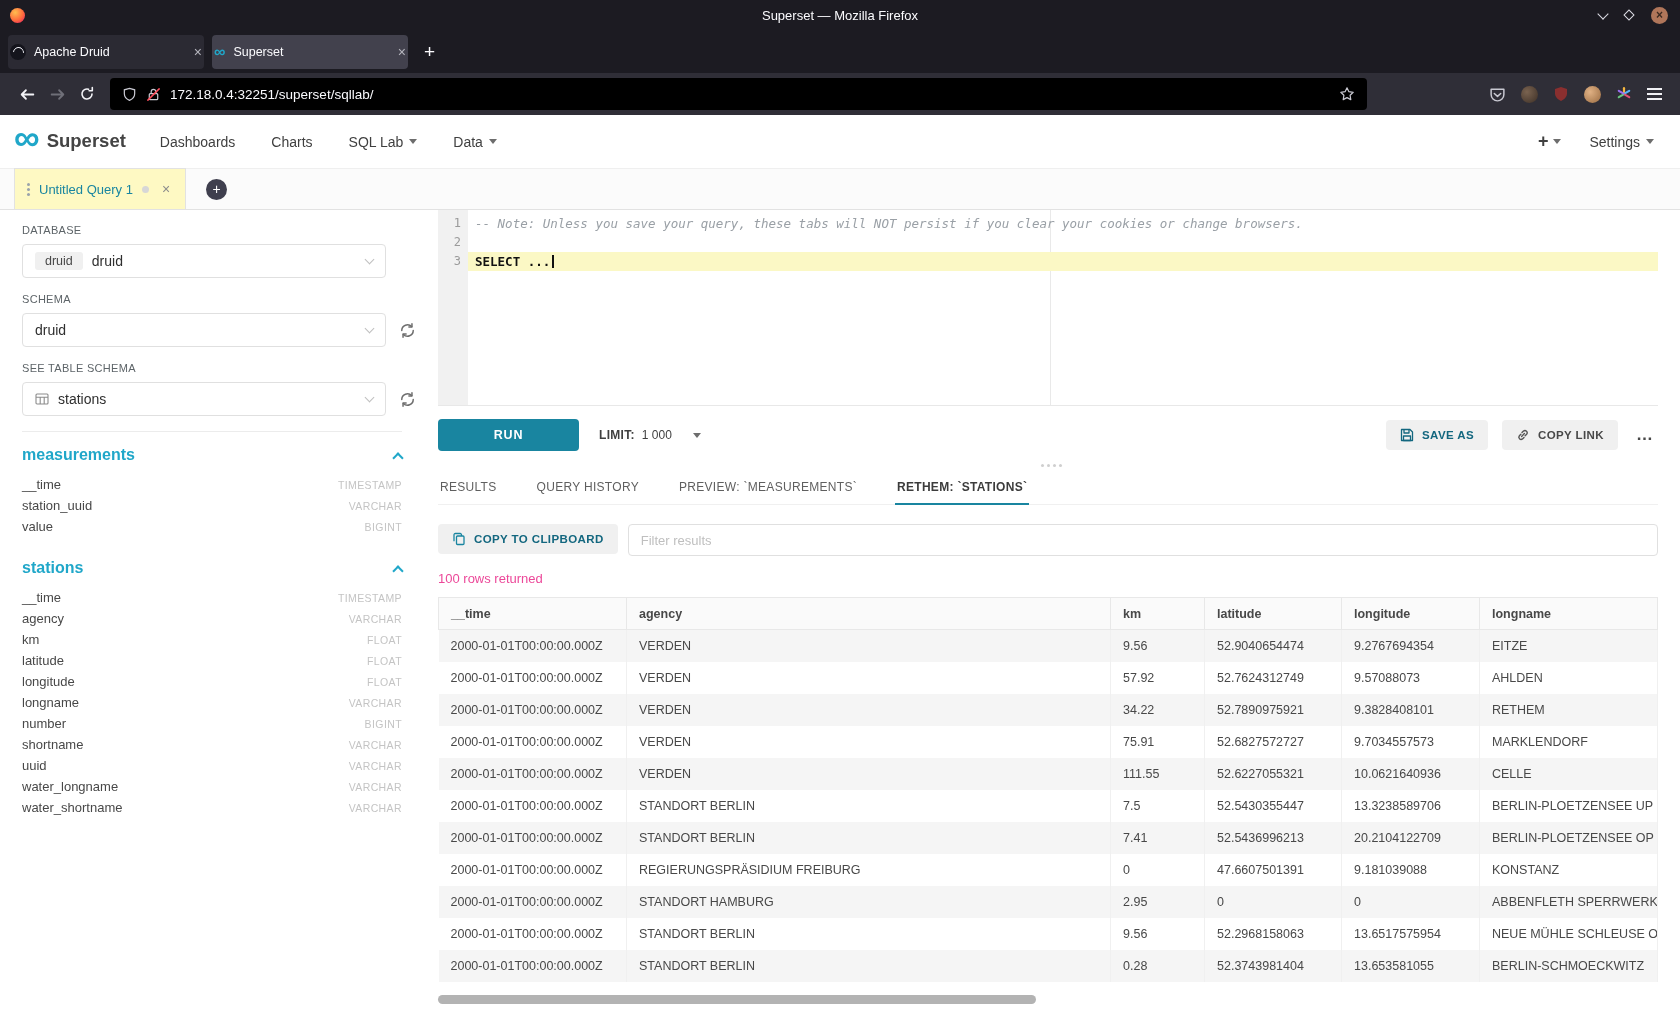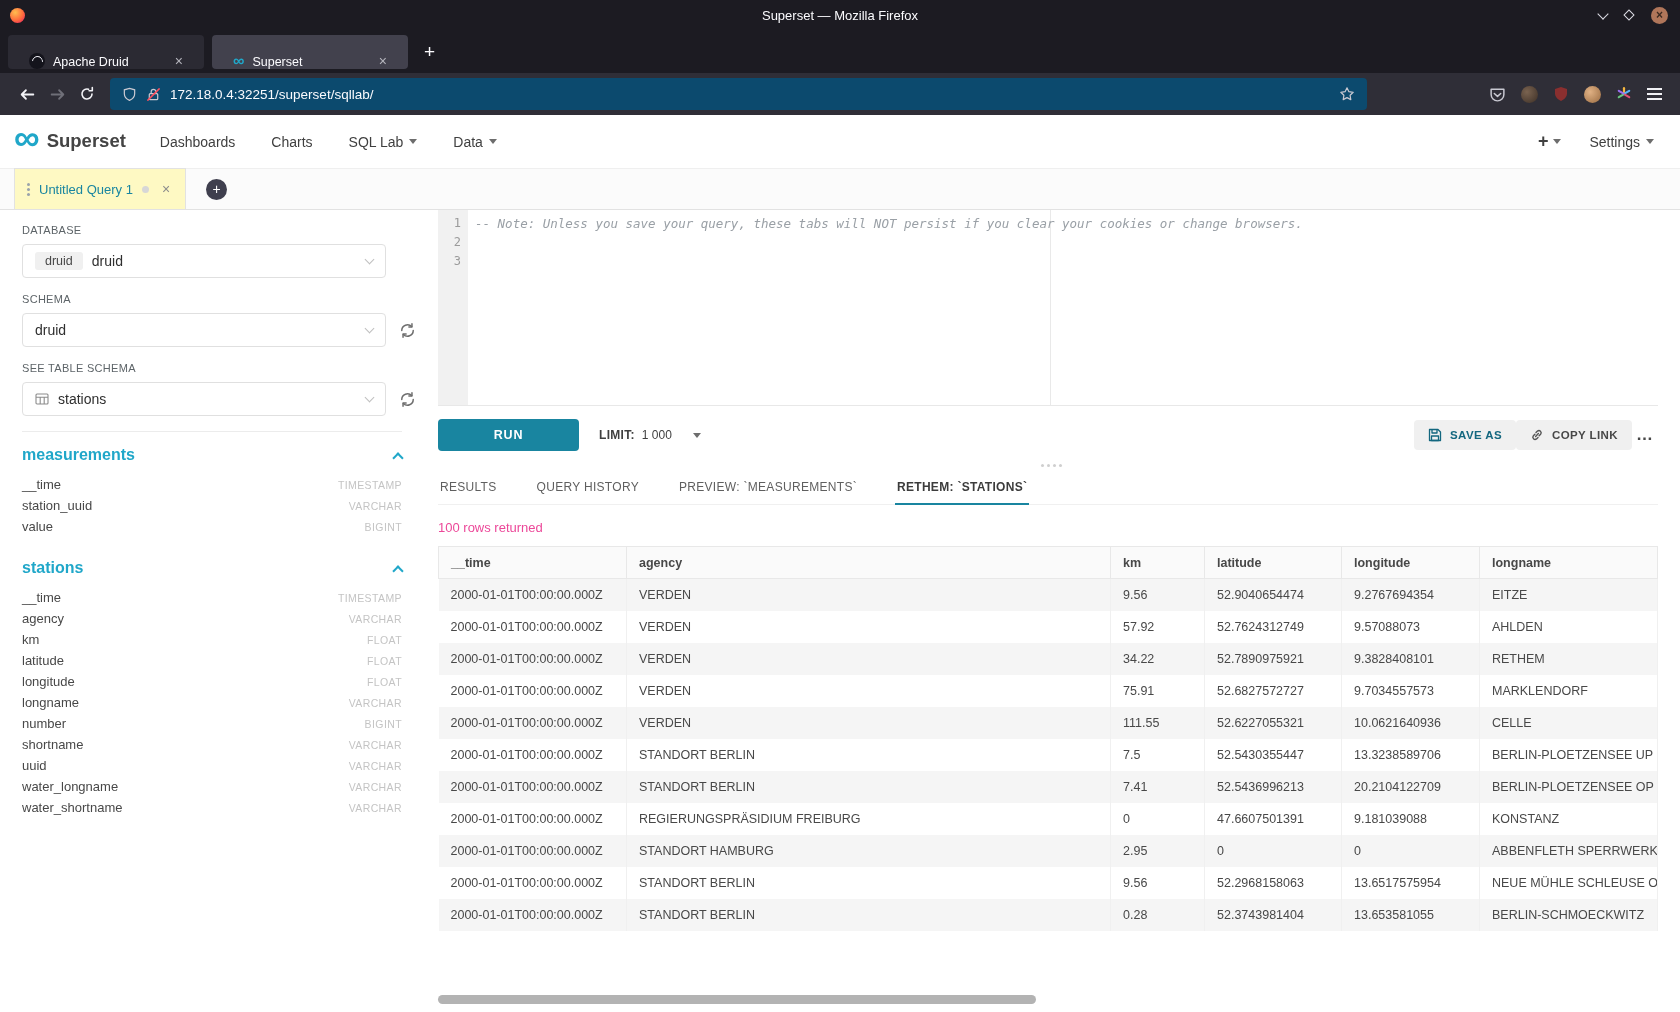--- a/index.html
+++ b/index.html
@@ -11,31 +11,31 @@
   .titlebar { height:30px; background:#1c1b22; display:flex; align-items:center; position:relative; flex:none; }
   .ff-dot { width:15px;height:15px;border-radius:50%; margin-left:10px; z-index:2;
             background:radial-gradient(circle at 35% 30%, #ffbd4f 0%, #ff6a3d 55%, #e3156c 100%); }
   .win-title { position:absolute; left:0; right:0; text-align:center; color:#fbfbfe; font-size:13px; }
   .win-controls { margin-left:auto; display:flex; align-items:center; gap:18px; padding-right:12px; z-index:2; }
   .wc-chev { width:8px;height:8px;border-right:1.6px solid #dcdce4;border-bottom:1.6px solid #dcdce4; transform:rotate(45deg); margin-top:-3px; }
   .wc-diamond { width:8px;height:8px;border:1.4px solid #dcdce4; transform:rotate(45deg); }
   .wc-close { width:17px;height:17px;border-radius:50%;background:#b0765a;color:#3c2a20;font-size:12px;line-height:16px;text-align:center;font-weight:bold; }
 
   .tabbar { height:43px; background:#1c1b22; display:flex; align-items:center; padding:0 8px; gap:8px; flex:none; }
-  .btab { width:196px; height:34px; border-radius:4px; background:#2b2a33; display:flex; align-items:flex-end; gap:8px; padding:0 21px; color:#fbfbfe; font-size:12.5px; }
+  .btab { width:196px; height:34px; border-radius:4px; background:#2b2a33; display:flex; align-items:center; gap:8px; padding:0 2px; color:#fbfbfe; font-size:12.5px; }
   .btab.active { background:#42414d; }
   .btab .tclose { margin-left:auto; color:#b6b6be; font-size:14px; }
   .druid-fav { width:16px;height:16px;border-radius:50%;background:#14141c; position:relative; flex:none; }
   .druid-fav::after { content:""; position:absolute; left:3px; top:3px; width:9px; height:9px; border:1.5px solid #e8e8ee; border-radius:50%; border-left-color:transparent; border-bottom-color:transparent; transform:rotate(-40deg);}
   .ss-fav { color:var(--accent,#20a7c9); font-size:16px; font-weight:bold; line-height:1; }
   .newtab { color:#fbfbfe; font-size:19px; padding:0 8px; }
 
   .urlrow { height:42px; background:#2f2e37; display:flex; align-items:center; padding:0 12px; flex:none; }
   .nav-ic { width:30px;height:30px;display:flex;align-items:center;justify-content:center; flex:none; }
-  .url-field { flex:1; height:32px; background:#0c4a6e; border-radius:4px; display:flex; align-items:center; gap:9px; padding:0 12px; margin:0 8px; margin-right:122px; min-width:0; }
+  .url-field { flex:1; height:32px; background:#000000; border-radius:4px; display:flex; align-items:center; gap:9px; padding:0 12px; margin:0 8px; margin-right:122px; min-width:0; }
   .url-input { flex:1; background:transparent; border:none; outline:none; color:#fbfbfe; font-size:13.5px; font-family:"Liberation Sans",sans-serif; }
   .right-ics { display:flex; align-items:center; gap:15px; padding-right:6px; }
   .avatar { width:17px;height:17px;border-radius:50%; }
   .avatar.a1 { background:radial-gradient(circle at 35% 35%, #7a6350, #3c2f26); }
   .avatar.a2 { background:radial-gradient(circle at 35% 35%, #e0b184, #9a6c42); }
   .hamburger { display:flex; flex-direction:column; gap:3px; }
   .hamburger i { width:15px; height:1.8px; background:#f0f0f4; display:block; }
 
   
   .ssnav { height:53px; background:#fff; display:flex; align-items:center; padding:0 26px 0 14px; flex:none; }
@@ -84,21 +84,21 @@
   .cline.comment { color:#9aa0a6; font-style:italic; }
   .cline.active-line { background:var(--active-line,#fbf8c5); font-weight:bold; color:#111; }
   .cursor { display:inline-block; width:1.5px; height:13px; background:#111; vertical-align:-2px; margin-left:2px; }
   .print-margin { position:absolute; top:0; bottom:0; left:582px; width:1px; background:#e9e9e9; z-index:0; }
 
   .run-row { display:flex; align-items:center; padding:13px 0 9px; flex:none; }
   .run-btn { width:141px; height:32px; background:var(--primary-dark,#1985a0); color:#fff; border:none; border-radius:4px; font-size:12.5px; font-weight:700; letter-spacing:.8px; font-family:inherit; }
   .limit { display:flex; align-items:center; gap:7px; margin-left:20px; font-size:12px; color:#3f3f3f; }
   .limit .lab { font-weight:700; letter-spacing:.3px; }
   .limit .caret { margin-left:14px; }
-  .run-right { margin-left:auto; display:flex; align-items:center; }
+  .run-right { margin-left:auto; display:flex; align-items:center; gap:14px; }
   .gray-btn { height:30px; background:#f0f0f0; border:none; border-radius:4px; padding:0 14px; display:flex; align-items:center; gap:8px; font-size:11.5px; font-weight:700; letter-spacing:.4px; font-family:inherit; }
   .save-btn { color:#13677f; }
   .copylink-btn { color:#484848; }
   .more-btn { background:none; border:none; color:#484848; font-size:17px; font-weight:700; letter-spacing:1px; padding:0 4px; font-family:inherit; }
 
   .pane-handle { height:10px; display:flex; justify-content:center; align-items:center; flex:none; }
   .hdots { width:3px;height:3px;border-radius:50%;background:#cfcfcf; box-shadow:6px 0 0 #cfcfcf, 12px 0 0 #cfcfcf, -6px 0 0 #cfcfcf; }
 
   .res-tabs { display:flex; gap:36px; border-bottom:1px solid #f0f0f0; flex:none; }
   .res-tab { padding:10px 2px 9px; font-size:12px; letter-spacing:.3px; color:#5f5f5f; }
@@ -399,20 +399,21 @@
       <div class="editor-wrap">
         <div class="gutter">
           <div>1</div>
           <div>2</div>
           <div>3</div>
         </div>
         <div class="code">
           <div class="print-margin"></div>
           <div class="cline comment">-- Note: Unless you save your query, these tabs will NOT persist if you clear your cookies or change browsers.</div>
           <div class="cline"></div>
+          <div class="cline active-line"><span>SELECT ...</span><span class="cursor"></span></div>
         </div>
       </div>
 
       <div class="run-row">
         <button class="run-btn">RUN</button>
         <div class="limit">
           <span class="lab">LIMIT:</span>
           <span>1 000</span>
           <span class="caret"></span>
         </div>
@@ -442,20 +443,30 @@
         </div>
 
       <div class="res-tabs">
 
       <div class="res-tab">RESULTS</div>
           <div class="res-tab">QUERY HISTORY</div>
           <div class="res-tab">PREVIEW: `MEASUREMENTS`</div>
           <div class="res-tab active">RETHEM: `STATIONS`</div>
         </div>
 
+      <div class="res-controls">
+        <button class="gray-btn copy-btn">
+          <svg width="14" height="14" viewBox="0 0 14 14" fill="none" stroke="#1985a0" stroke-width="1.3" stroke-linejoin="round">
+              <rect x="4.5" y="4" width="7.5" height="8.5" rx="1"></rect>
+              <path d="M9.5 4V2.8A1.3 1.3 0 0 0 8.2 1.5H3.3A1.3 1.3 0 0 0 2 2.8v6.4"></path>
+            </svg>
+          <span>COPY TO CLIPBOARD</span>
+        </button>
+        <input class="filter-input" placeholder="Filter results" style="">
+      </div>
 
       <div class="row-count">100 rows returned</div>
 
       <div class="table-wrap">
         <table class="res">
           <colgroup>
             <col style="width:188px">
               <col style="width:484px">
               <col style="width:94px">
             <col style="width:137px">

